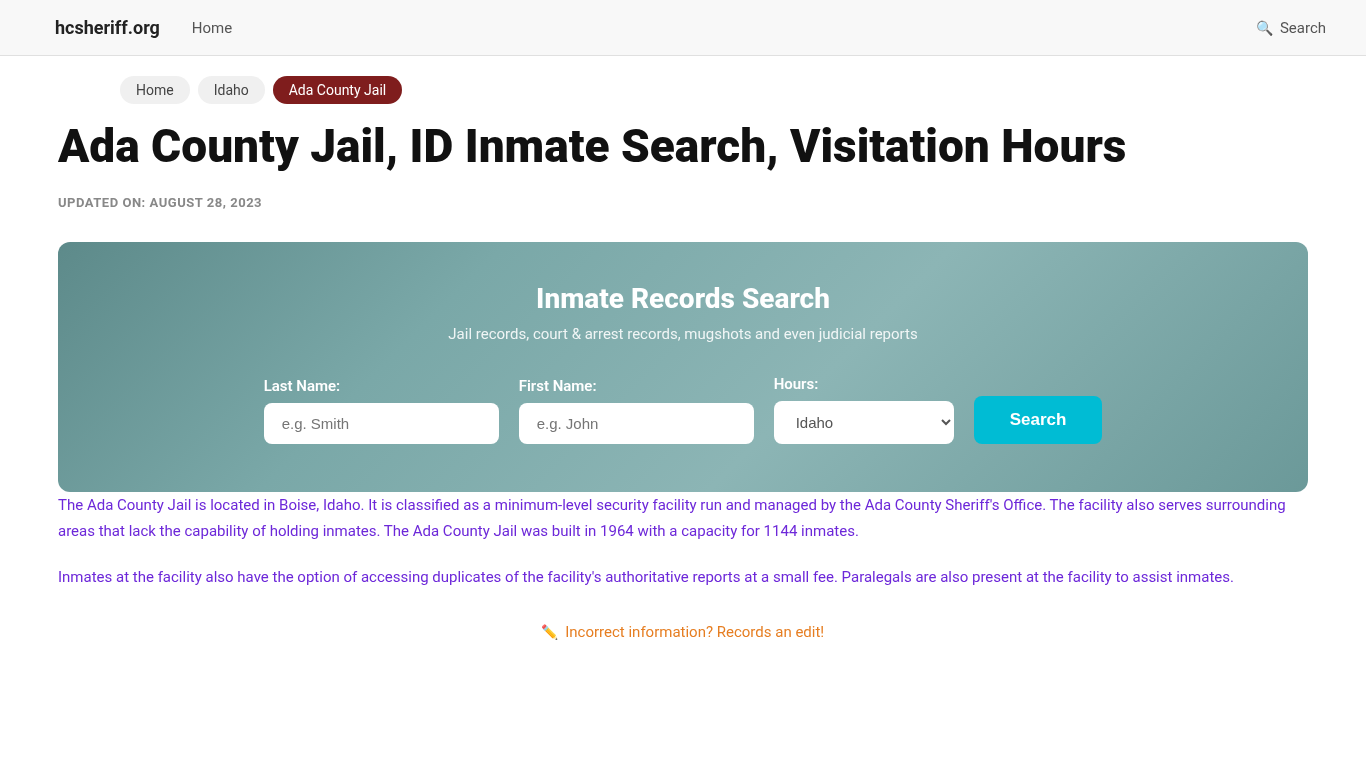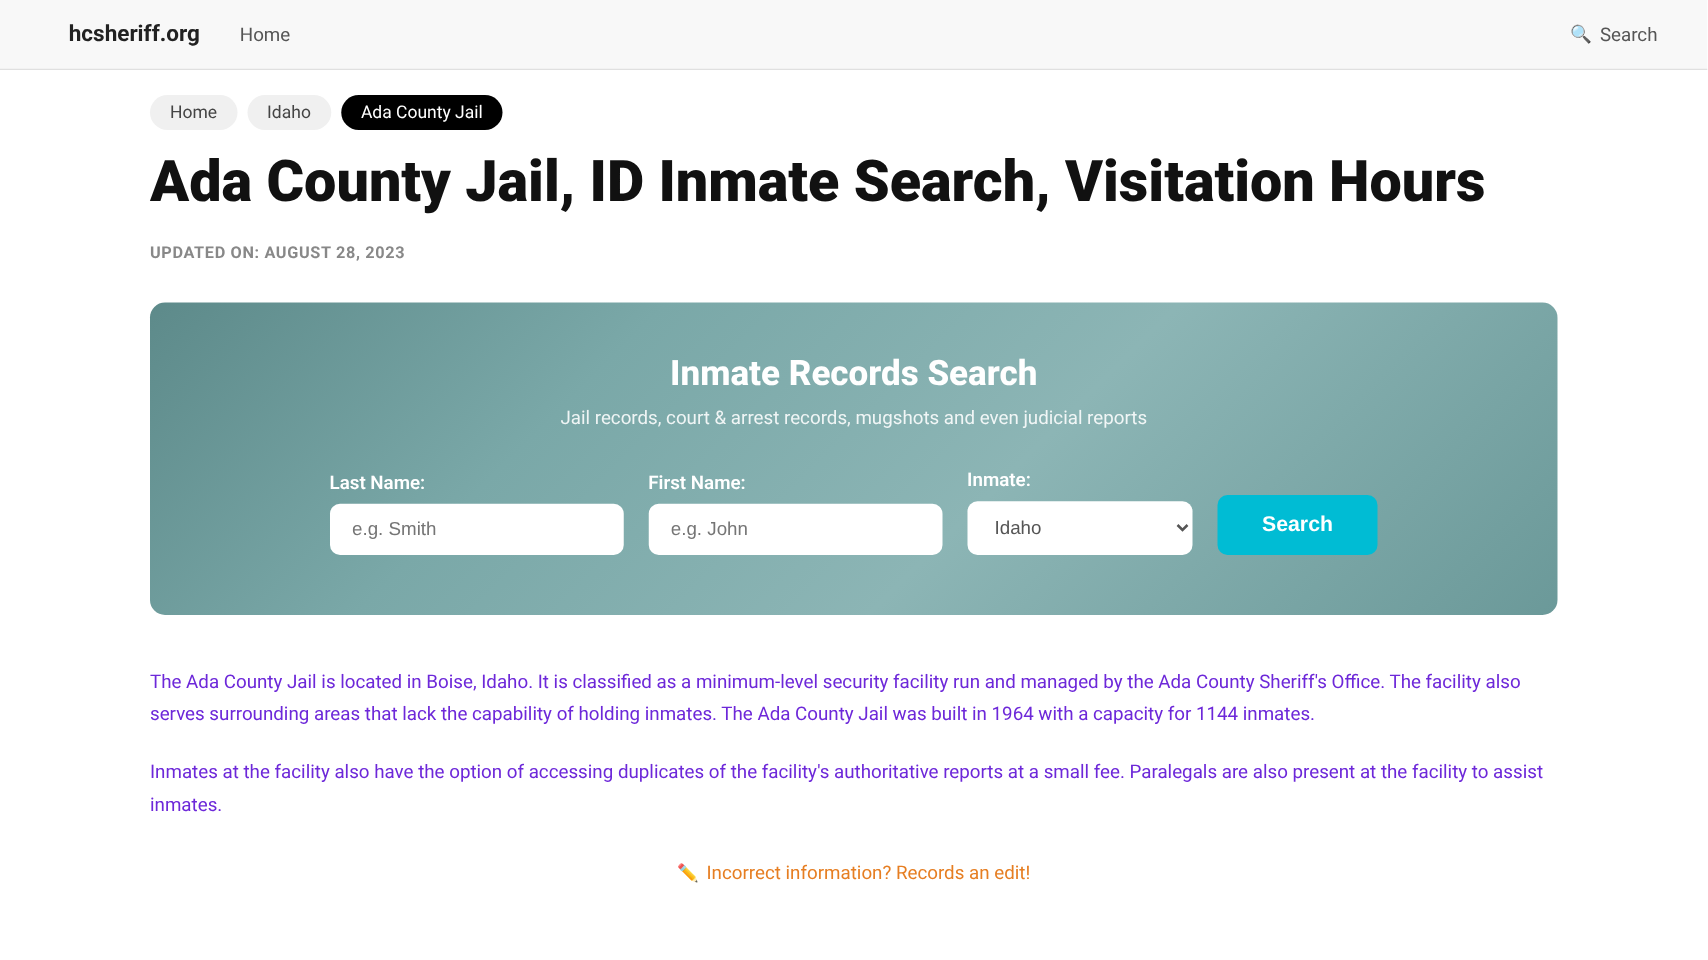--- a/index.html
+++ b/index.html
@@ -74,28 +74,28 @@
       cursor: pointer;
     }
 
     .breadcrumb-item.plain {
       background: #f0f0f0;
       color: #444;
       border: none;
     }
 
     .breadcrumb-item.active {
-      background: #000000;
+      background: #7f1d1d;
       color: #fff;
       border: none;
     }
 
     
     .main-content {
-      padding: 0 120px 40px;
+      padding: 0 58px 40px;
     }
 
     h1 {
       font-size: 46px;
       font-weight: 900;
       color: #111;
       line-height: 1.15;
       margin-bottom: 18px;
     }
 
@@ -107,21 +107,20 @@
       margin-bottom: 32px;
       text-transform: uppercase;
       margin-top: 22px;
     }
 
     
     .inmate-search-box {
       background: linear-gradient(135deg, #5d8a8a 0%, #7aa8a8 30%, #8cb5b5 60%, #6b9999 100%);
       border-radius: 12px;
       padding: 40px 60px 48px;
-      margin-bottom: 40px;
       text-align: center;
     }
 
     .inmate-search-box h2 {
       font-size: 28px;
       font-weight: 800;
       color: #fff;
       margin-bottom: 10px;
     }
 
@@ -244,21 +243,21 @@
         <label>Last Name:</label>
         <input type="text" placeholder="e.g. Smith" style="">
       </div>
 
       <div class="form-field">
         <label>First Name:</label>
         <input type="text" placeholder="e.g. John" style="">
       </div>
 
       <div class="form-field">
-        <label>Inmate:</label>
+        <label>Hours:</label>
         <select>
           <option>Idaho</option>
           <option>Alabama</option>
           <option>Alaska</option>
           <option>Arizona</option>
           <option>Arkansas</option>
           <option>California</option>
           <option>Colorado</option>
           <option>Connecticut</option>
           <option>Delaware</option>

